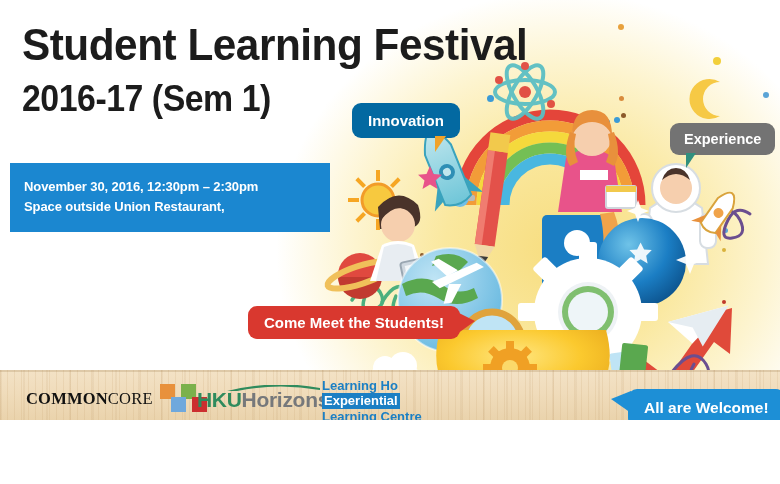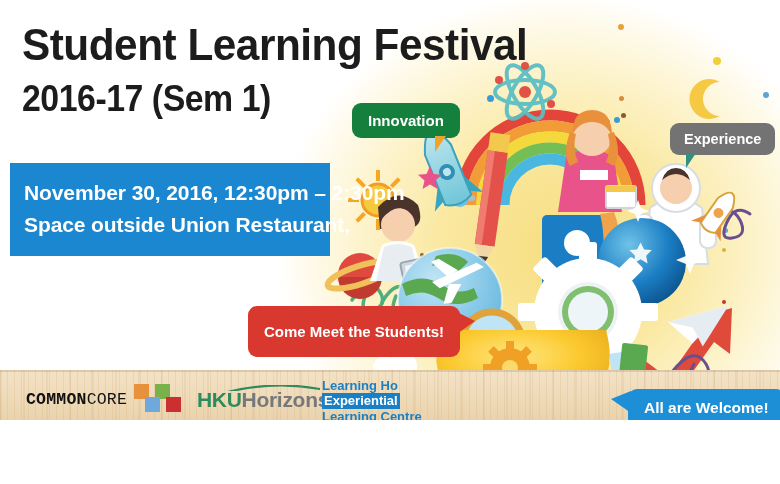--- a/index.html
+++ b/index.html
@@ -64,57 +64,57 @@
   }
 
   
   .infobox {
     position:absolute; left:10px; top:163px;
     width:320px; padding:14px 14px 15px 14px;
     background:#1b87d0;
     color:#ffffff;
   }
   .infobox .line {
-    font-size:21px; font-weight:bold; line-height:1.52;
+    font-size:13px; font-weight:bold; line-height:1.52;
     font-family:"Liberation Sans Narrow","Liberation Sans",sans-serif;
     white-space:nowrap;
     letter-spacing:-0.1px;
   }
 
   
   .bubble {
     position:absolute;
     border-radius:9px;
     color:#fff; font-weight:bold;
     display:flex; align-items:center; justify-content:center;
     font-family:"Liberation Sans Narrow","Liberation Sans",sans-serif;
     white-space:nowrap;
   }
   .bubble .tail { position:absolute; width:0; height:0; }
 
   .b-innovation {
     left:352px; top:103px; padding:9px 16px; font-size:15px;
-    background:#15803d;
+    background:#0369a1;
   }
   .b-innovation .tail {
     border-left:11px solid #f0a32a;
     border-bottom:16px solid transparent;
     right:14px; bottom:-14px;
   }
   .b-experience {
     left:670px; top:123px; padding:8px 14px; font-size:14.5px;
     background:#737373;
   }
   .b-experience .tail {
     border-left:10px solid #31907f;
     border-bottom:15px solid transparent;
     left:16px; bottom:-13px;
   }
   .b-students {
-    left:248px; top:306px; padding:17px 16px; font-size:15px;
+    left:248px; top:306px; padding:8px 16px; font-size:15px;
     background:#d9382f;
   }
   .b-students .tail {
     border-left:18px solid #d9382f;
     border-top:9px solid transparent;
     border-bottom:13px solid transparent;
     right:-15px; top:6px;
   }
   .b-welcome {
     left:628px; top:389px; padding:10px 16px; font-size:15.5px;
@@ -129,21 +129,21 @@
 
   
   .illus { position:absolute; left:320px; top:0px; width:460px; height:440px; }
   .illus svg { display:block; }
 
   
   .footer { position:absolute; left:0; bottom:0; width:780px; height:50px; }
   .logo-cc { position:absolute; left:26px; top:14px; display:flex; align-items:center; }
   .logo-cc .txt {
     font-size:16.5px; letter-spacing:.2px; color:#111;
-    font-family:Liberation Mono, monospace;
+    font-family:Liberation Serif, serif;
   }
   .logo-cc .txt b { font-weight:bold; }
   .logo-cc .txt span { font-weight:normal; }
   .cc-squares { position:relative; width:48px; height:30px; margin-left:7px; }
   .cc-squares i { position:absolute; width:15px; height:15px; display:block; }
 
   .logo-hku { position:absolute; left:197px; top:12px; }
   .logo-hku .swoosh { position:absolute; left:23px; top:-1px; width:100px; height:10px; overflow:hidden; }
   .logo-hku .name {
     position:absolute; left:0; top:6px; white-space:nowrap;

